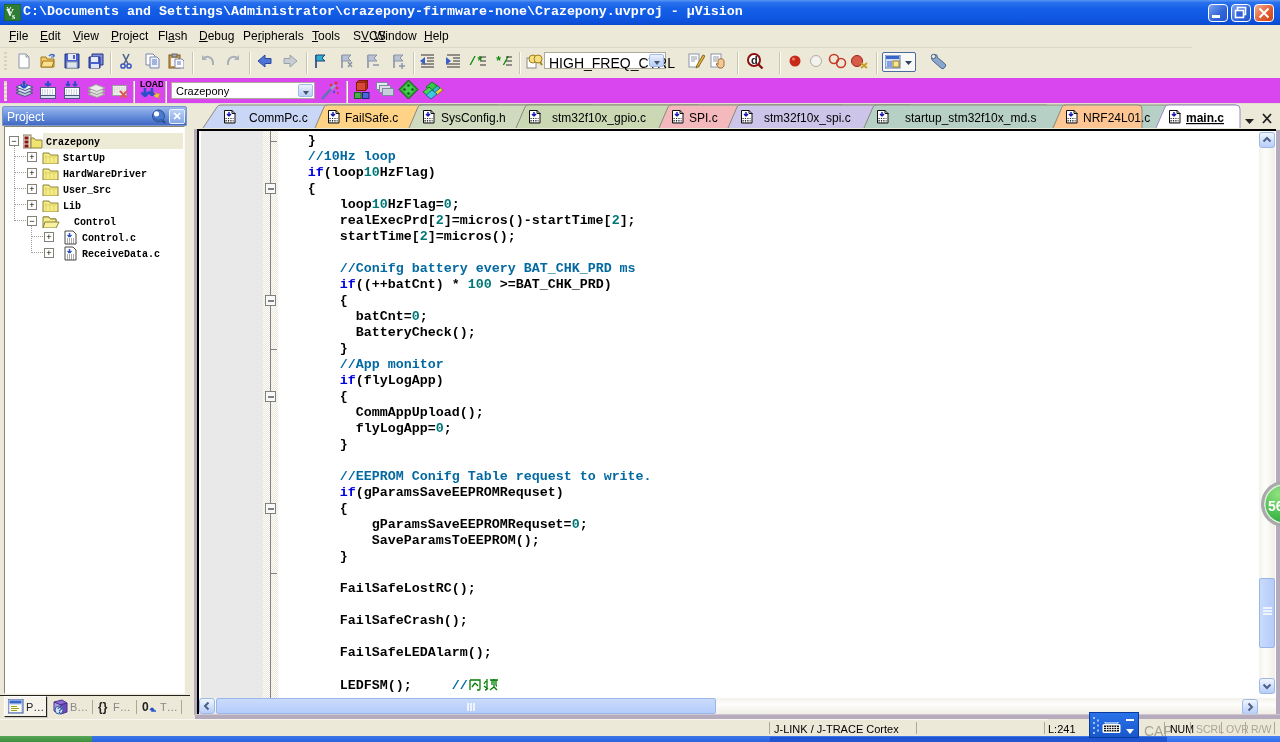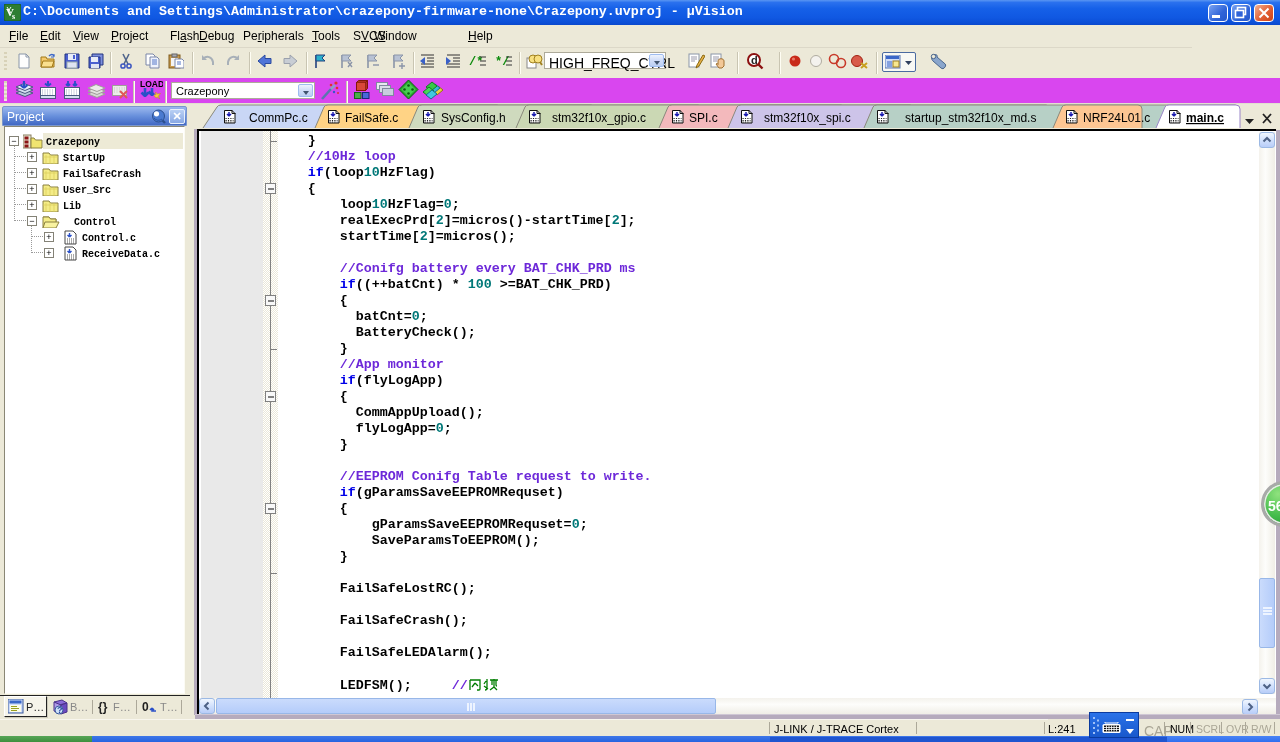--- a/index.html
+++ b/index.html
@@ -42,21 +42,21 @@
   #gutter { position:absolute; left:2px; top:0; width:62px; height:585px; background:#e9e9e9; }
   #foldcol { position:absolute; left:64px; top:0; width:15px; height:585px;
      background-image:linear-gradient(45deg,#eae7d8 25%,transparent 25%,transparent 75%,#eae7d8 75%),linear-gradient(45deg,#eae7d8 25%,transparent 25%,transparent 75%,#eae7d8 75%);
      background-size:2px 2px; background-position:0 0,1px 1px; background-color:#fff; }
   #foldline { position:absolute; left:71px; top:0; width:1px; height:585px; background:#808080; }
   .fbox { position:absolute; left:66px; width:11px; height:11px; background:#f8f8f8; border:1px solid #808080; }
   .fbox:after { content:""; position:absolute; left:1.5px; top:3.5px; width:6px; height:2px; background:#808080; }
   .ftick { position:absolute; left:72px; width:6px; height:1px; background:#808080; }
   #code { position:absolute; left:76.7px; top:0; font-family:"Liberation Mono",monospace; font-size:13.33px; font-weight:bold; line-height:16px; white-space:pre; color:#000; }
   #code i { font-style:normal; color:#0000e8; }
-  #code em { font-style:normal; color:#6d28d9;text-align:center; }
+  #code em { font-style:normal; color:#0369a1;text-align:center; }
   #code b { font-weight:bold; color:#007878; }
   .sbtn { position:absolute; width:16px; height:16px; background:linear-gradient(#f0f6fe,#cfdffc 55%,#b8cdf8); border:1px solid #9cb9e4; border-radius:3px; }
   .sbtn svg { position:absolute; left:-1px; top:-1px; }
 </style></head>
 <body>
   <div class="abs" id="titlebar"></div>
   <div class="abs" id="titletext">C:\Documents and Settings\Administrator\crazepony-firmware-none\Crazepony.uvproj - µVision</div>
   <svg class="abs" style="left:4px;top:4px" width="17" height="17">
     <rect x="0" y="0" width="17" height="17" rx="2" fill="#2e7d32" stroke="#195c20"></rect>
     <text x="2" y="12" font-size="11" font-weight="bold" fill="#fff" font-family="Liberation Serif">V</text>
@@ -71,27 +71,27 @@
       <rect x="3.5" y="5.5" width="8" height="7" fill="#3064d8" stroke="#fff" stroke-width="1.6"></rect>
     </svg></div>
   <div class="tbtn b3"><svg width="18" height="16">
       <path d="M4.5 3.5l9 9M13.5 3.5l-9 9" stroke="#fff" stroke-width="2"></path>
     </svg></div>
   <div class="abs" id="menubar">
     <span class="mitem" style="left:9px"><u>F</u>ile</span>
     <span class="mitem" style="left:40px"><u>E</u>dit</span>
     <span class="mitem" style="left:73px"><u>V</u>iew</span>
     <span class="mitem" style="left:111px"><u>P</u>roject</span>
-    <span class="mitem" style="left:170px">Fl<u>a</u>sh</span>
+    <span class="mitem" style="left:158px">Fl<u>a</u>sh</span>
     <span class="mitem" style="left:199px"><u>D</u>ebug</span>
     <span class="mitem" style="left:243px">Pe<u>r</u>ipherals</span>
     <span class="mitem" style="left:312px"><u>T</u>ools</span>
     <span class="mitem" style="left:353px">S<u>V</u>CS</span>
     <span class="mitem" style="left:374px"><u>W</u>indow</span>
-    <span class="mitem" style="left:468px"><u>H</u>elp</span>
+    <span class="mitem" style="left:424px"><u>H</u>elp</span>
   </div>
   <div class="abs" id="tb1">
     <div class="grip" style="left:4px;top:4px"></div>
     
     <svg class="abs" style="left:16px;top:5px" width="16" height="16">
       <path d="M3 1h7l3 3v11H3z" fill="#fdfdfd" stroke="#8a96a8"></path>
       <path d="M10 1v3h3" fill="none" stroke="#8a96a8"></path>
     </svg>
     
     <svg class="abs" style="left:40px;top:5px" width="16" height="16">
@@ -388,21 +388,21 @@
       <svg class="abs folder" style="left:42px;top:25px" width="17" height="13">
         <path d="M1 2h6l1.5 2H16v9H1z" fill="#f4ec86" stroke="#8a8040"></path>
         <path d="M1 6h15M4 4v9M8 4v9M12 4v9" stroke="#d8cc5a" stroke-width=".7"></path>
       </svg>
       <span class="tl" style="left:63px;top:27px">StartUp</span>
       <div class="pm" style="left:27px;top:42px">+</div>
       <svg class="abs folder" style="left:42px;top:41px" width="17" height="13">
         <path d="M1 2h6l1.5 2H16v9H1z" fill="#f4ec86" stroke="#8a8040"></path>
         <path d="M1 6h15M4 4v9M8 4v9M12 4v9" stroke="#d8cc5a" stroke-width=".7"></path>
       </svg>
-      <span class="tl" style="left:63px;top:43px">FailSafeCrash</span>
+      <span class="tl" style="left:63px;top:43px">HardWareDriver</span>
       <div class="pm" style="left:27px;top:58px">+</div>
       <svg class="abs folder" style="left:42px;top:57px" width="17" height="13">
         <path d="M1 2h6l1.5 2H16v9H1z" fill="#f4ec86" stroke="#8a8040"></path>
         <path d="M1 6h15M4 4v9M8 4v9M12 4v9" stroke="#d8cc5a" stroke-width=".7"></path>
       </svg>
       <span class="tl" style="left:63px;top:59px">User_Src</span>
       <div class="pm" style="left:27px;top:74px">+</div>
       <svg class="abs folder" style="left:42px;top:73px" width="17" height="13">
         <path d="M1 2h6l1.5 2H16v9H1z" fill="#f4ec86" stroke="#8a8040"></path>
         <path d="M1 6h15M4 4v9M8 4v9M12 4v9" stroke="#d8cc5a" stroke-width=".7"></path>

